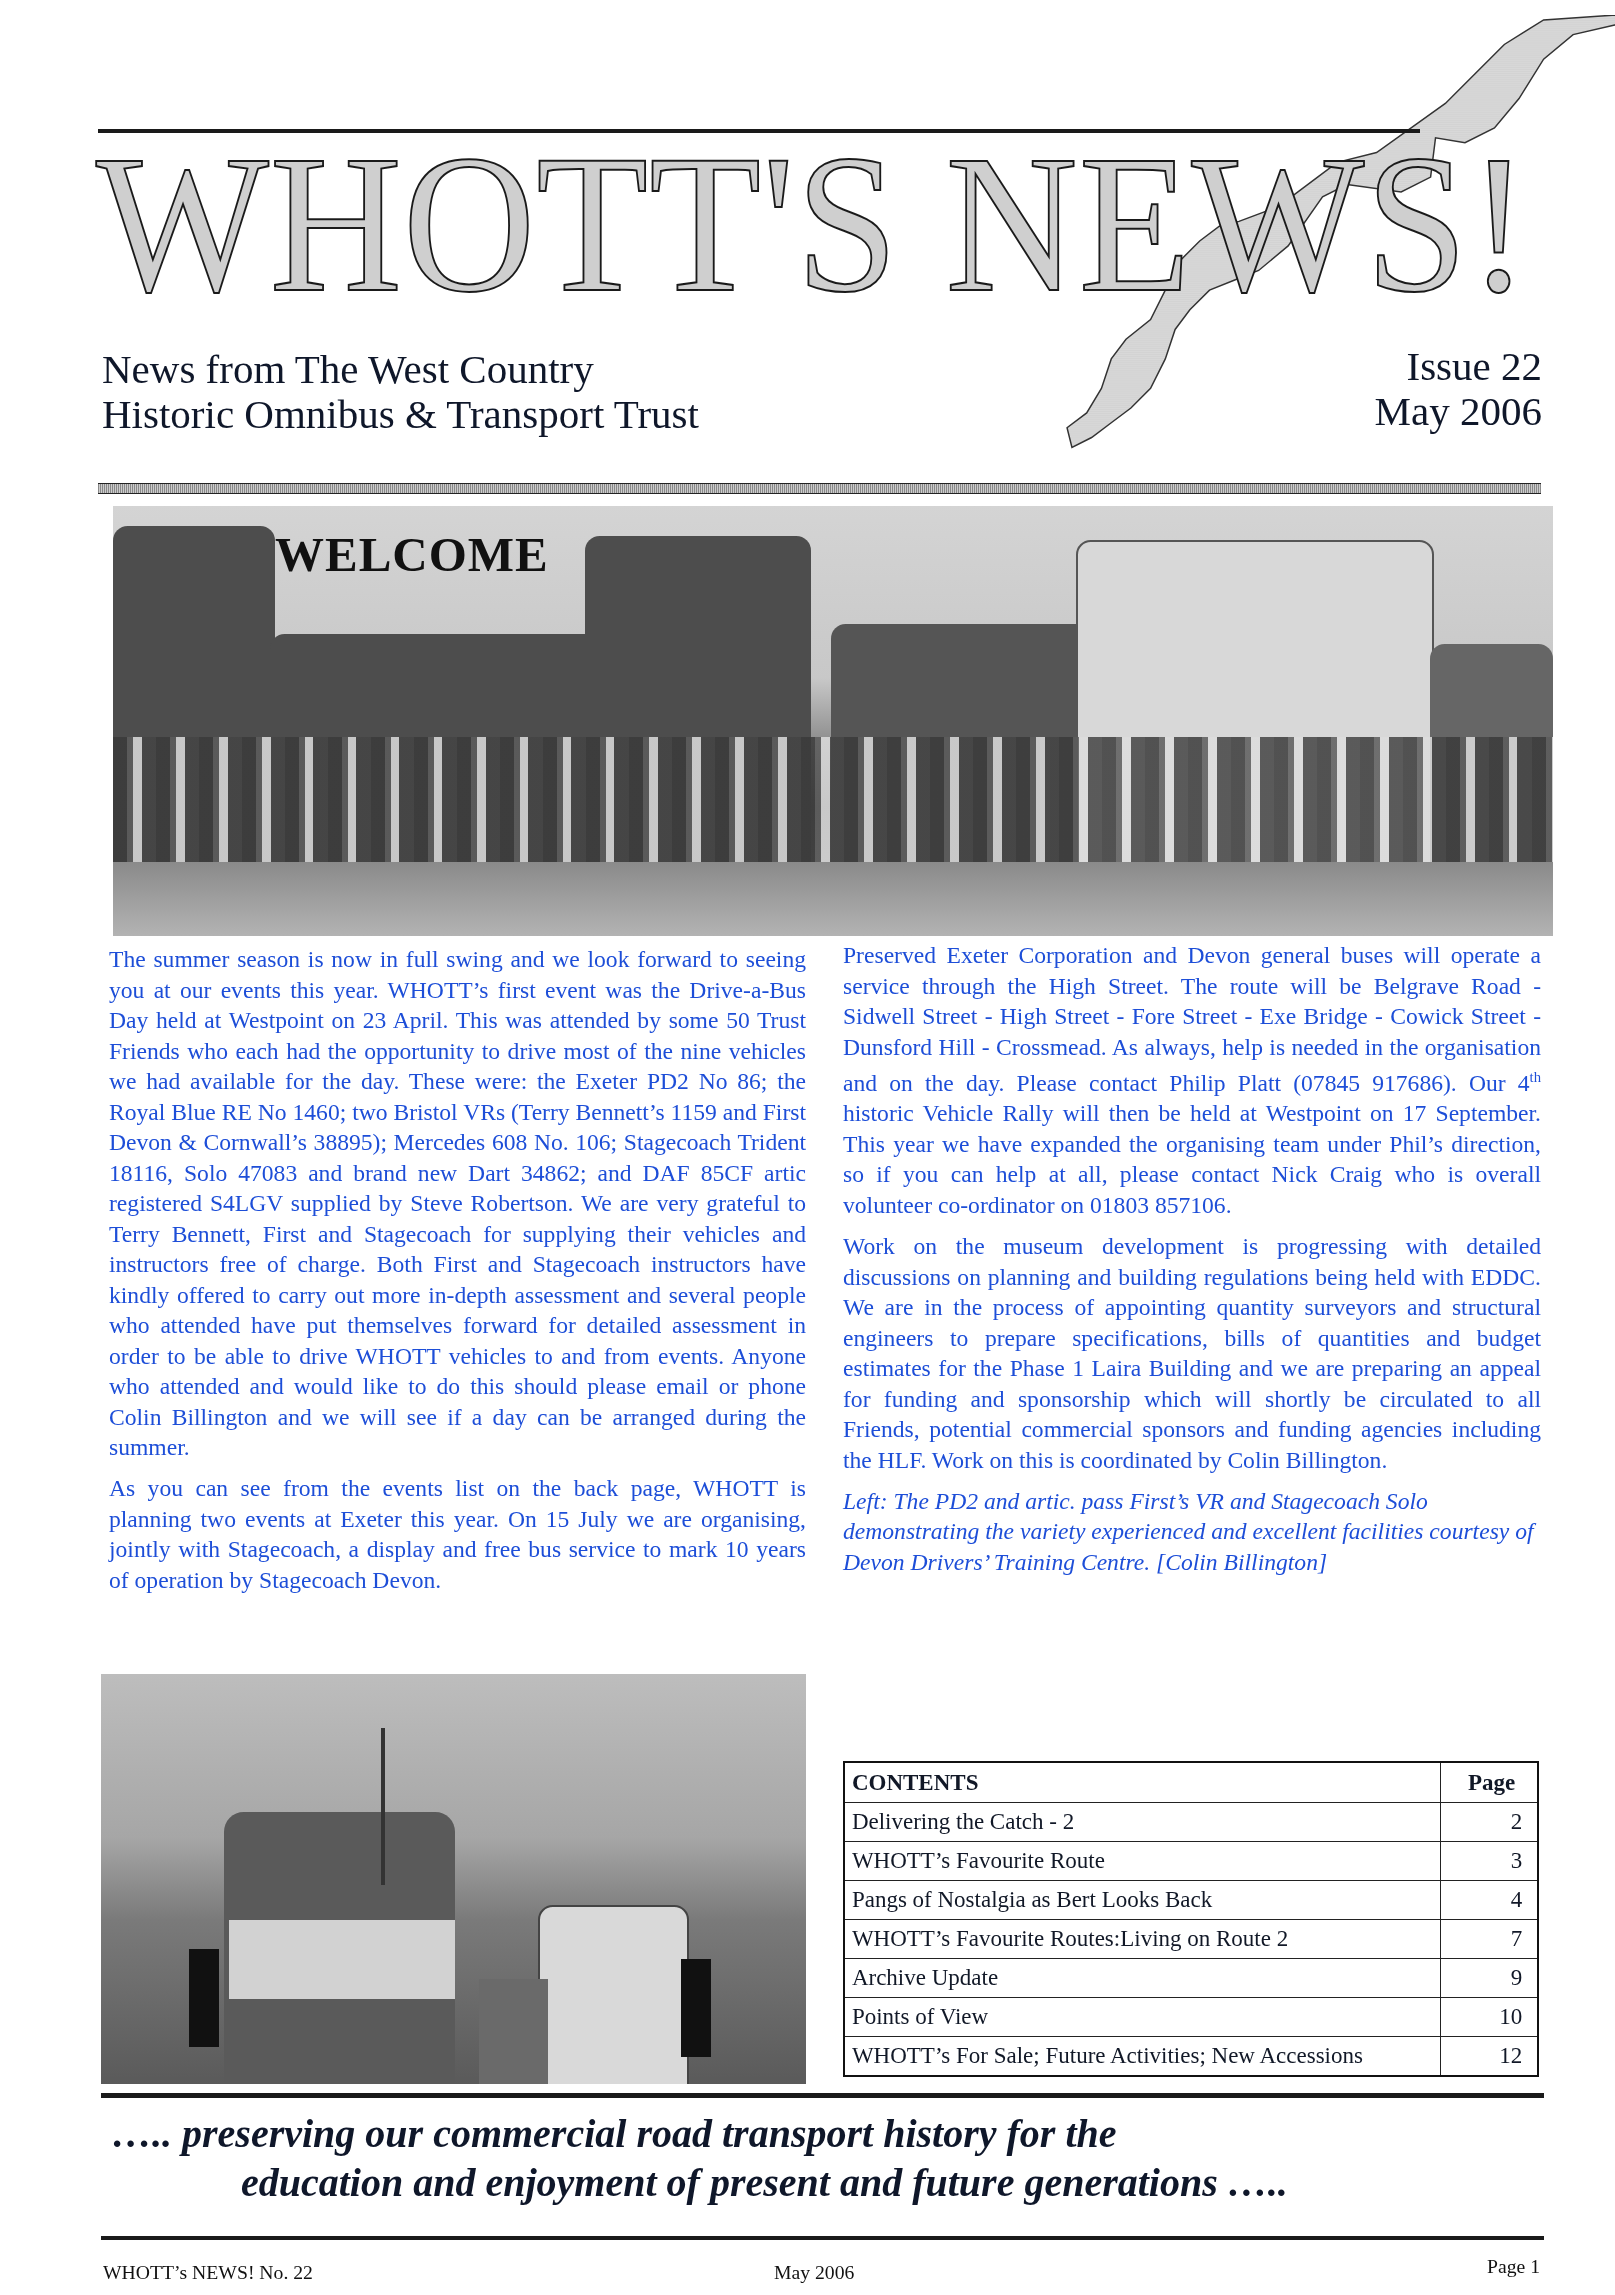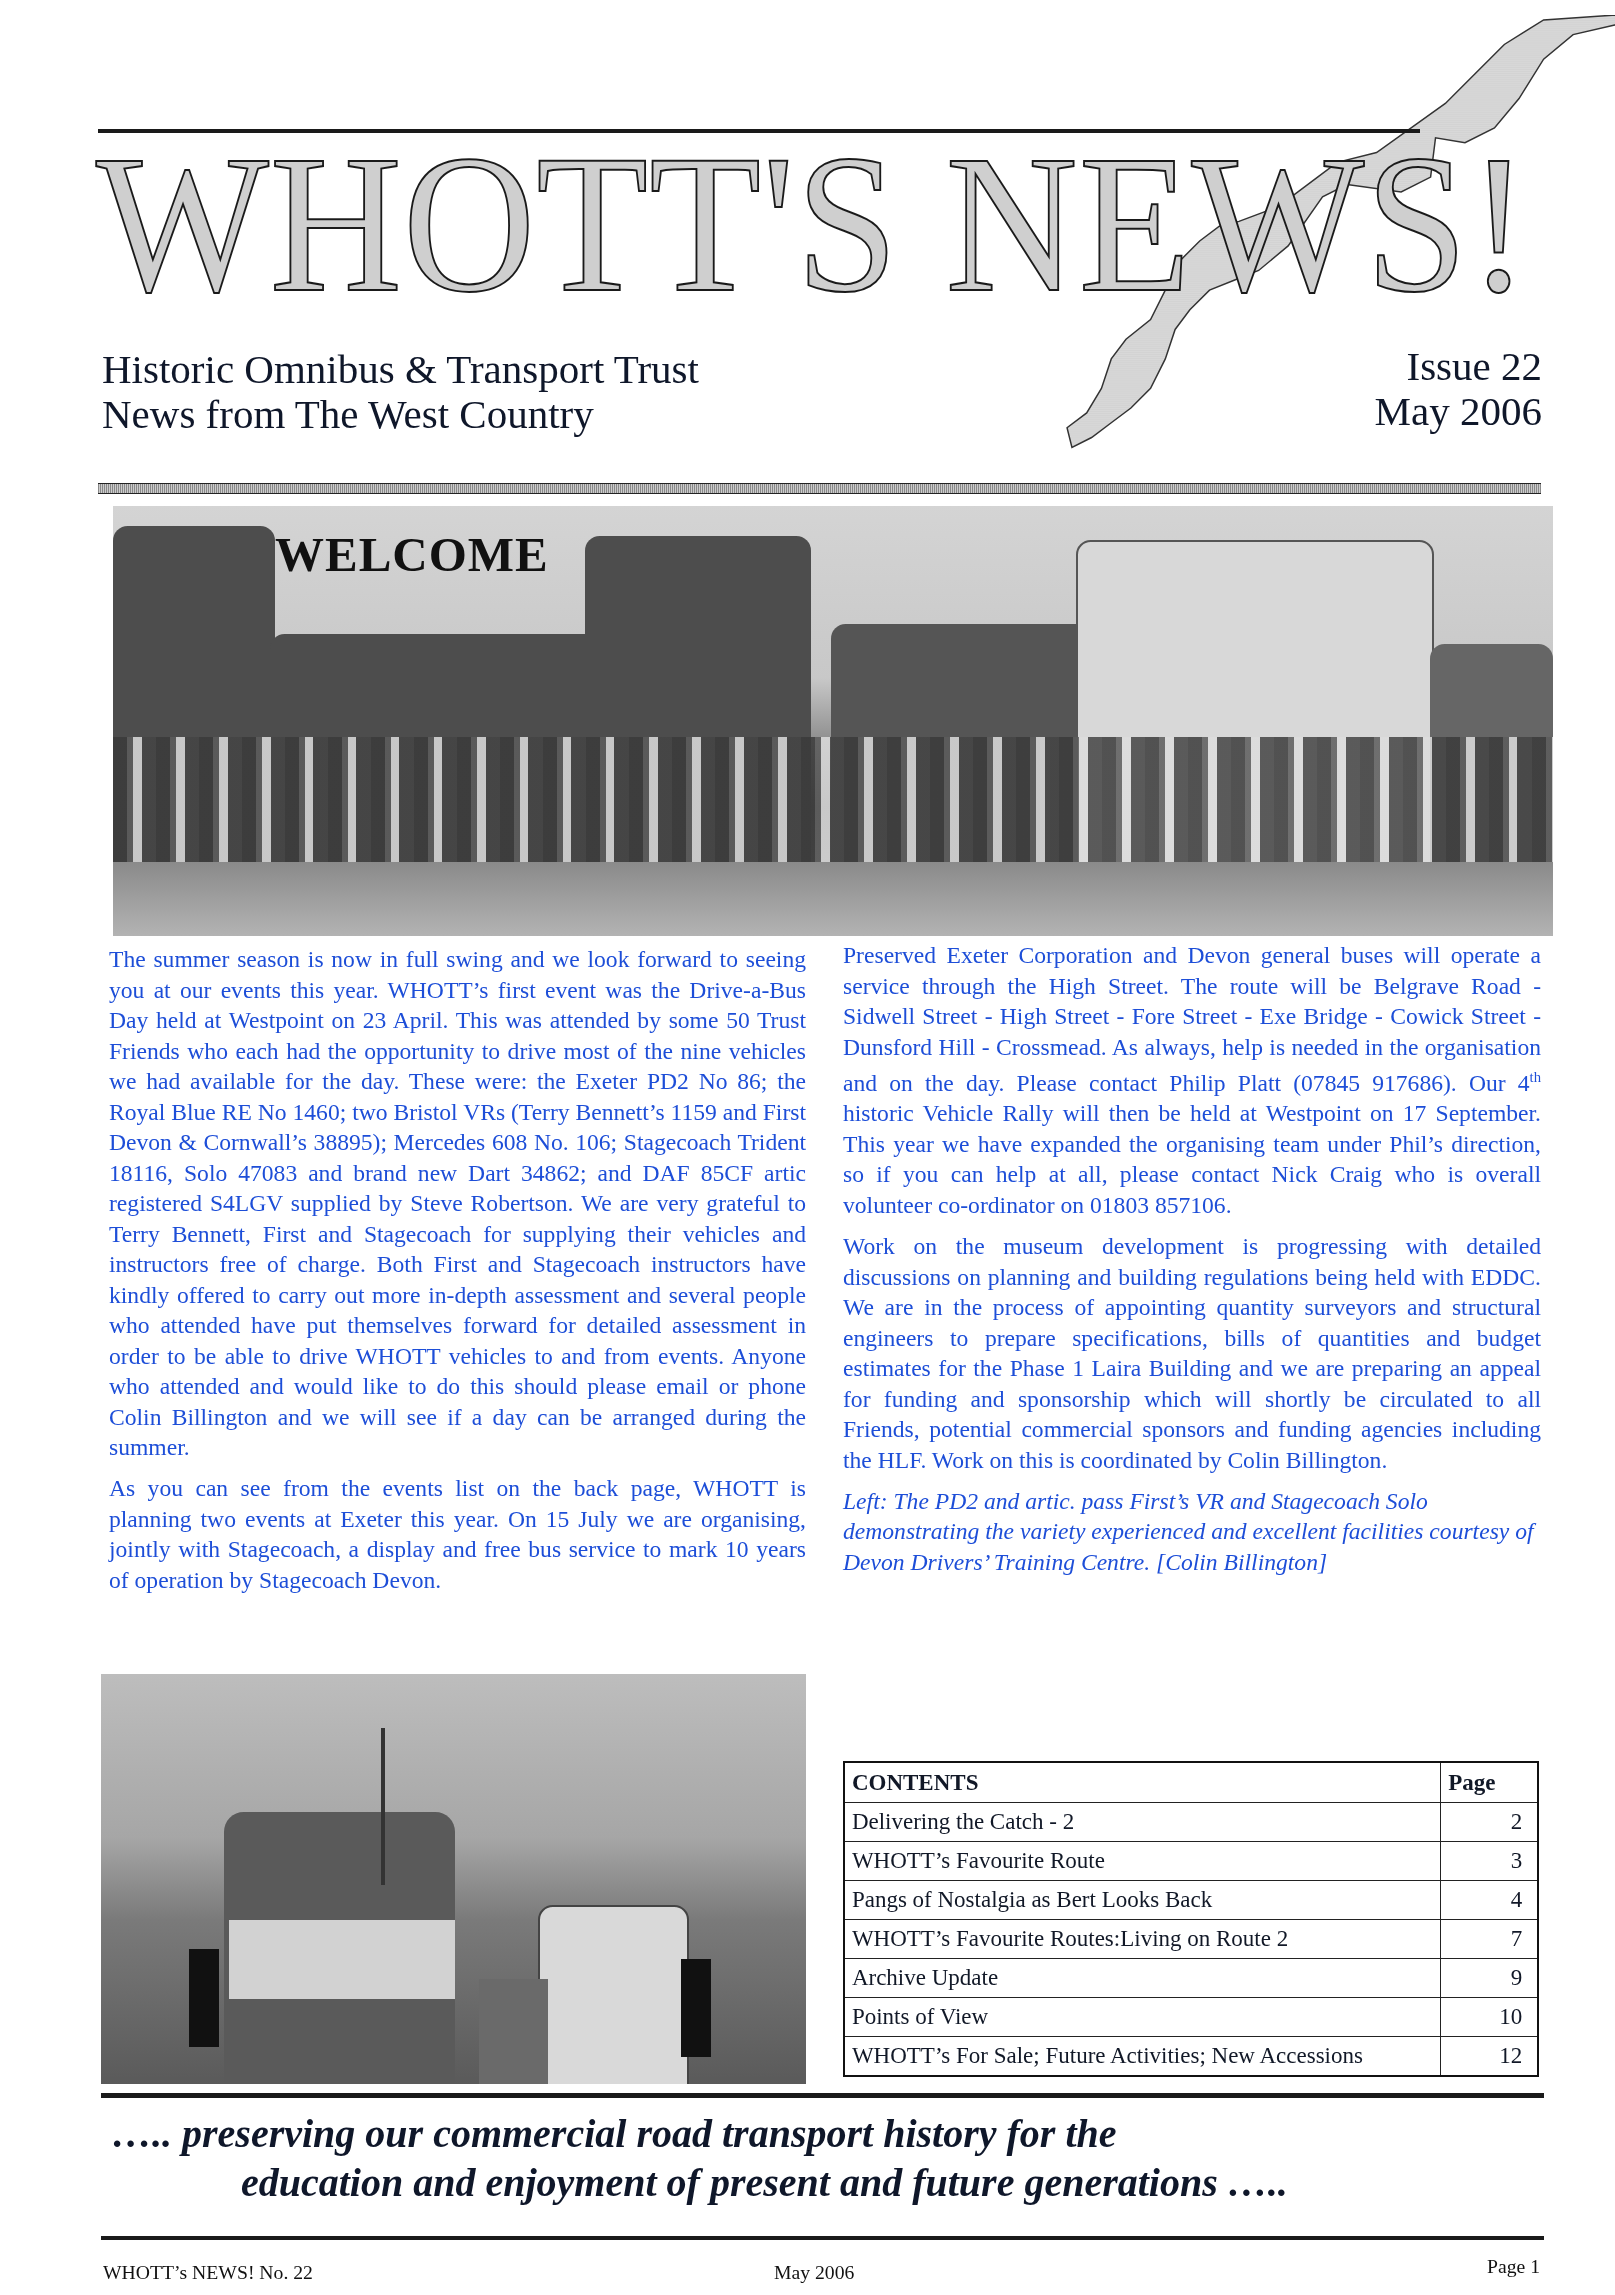--- a/index.html
+++ b/index.html
@@ -44,21 +44,21 @@
   .col p { margin: 0 0 10.8px 0; }
   .col-left { left: 109px; top: 944px; width: 697px; }
   .col-right { left: 843px; top: 940px; width: 698px; }
   .caption { font-style: italic; text-align: left; }
 
   
   .toc { left: 843px; top: 1761px; width: 696px; border: 2.9px solid #111; border-collapse: collapse; font-size: 23px; }
   .toc td { border: 1px solid #222; padding: 0 6.9px; height: 38px; }
   .toc .head td { font-weight: bold; height: 39px; }
   .toc td.pg { width: 74px; text-align: right; padding-right: 14.7px; }
-  .toc .head td.pg { text-align: left; padding-right: 2px; }
+  .toc .head td.pg { text-align: center; padding-right: 2px; }
 
   .mid-rule { left: 101px; top: 2093px; width: 1443px; height: 4.9px; background: #1a1a1a; }
   .motto { font-size: 40px; font-weight: bold; font-style: italic; line-height: 49px; color: #0f172a; }
   .motto-1 { left: 112px; top: 2109px; }
   .motto-2 { left: 241px; top: 2158px; }
   .bot-rule { left: 101px; top: 2236px; width: 1443px; height: 3.9px; background: #1a1a1a; }
   .footer { font-size: 19.7px; color: #111; top: 2261px; }
   .foot-left { left: 103px; }
   .foot-mid { left: 774px; }
   .foot-right { right: 76px; top: 2255px; }
@@ -74,22 +74,22 @@
     </pattern>
   </defs>
   <path d="M1247 20 L1160 40 L1100 90 L1050 170 L1000 230 L940 260 L880 250 L870 330 L810 360 L700 345 L650 370 L580 470 L520 520 L470 540 L420 560 L380 600 L350 640 L330 700 L300 760 L260 800 L220 830 L180 860 L140 880 L130 840 L170 810 L200 760 L220 700 L250 660 L300 620 L330 560 L360 500 L400 460 L440 430 L480 420 L560 390 L640 330 L680 300 L760 280 L900 180 L960 120 L1020 60 L1100 10 L1247 0 Z" fill="url(#dots)" stroke="#333" stroke-width="3"></path>
 </svg>
 
 <div class="abs top-rule"></div>
 
 <div class="abs masthead">WHOTT'S NEWS!</div>
 
 <div class="abs subtitle">
+  <div>News from The West Country</div>
   <div>Historic Omnibus &amp; Transport Trust</div>
-  <div>News from The West Country</div>
 </div>
 
 <div class="abs issue">
   <div>Issue 22</div>
   <div>May 2006</div>
 </div>
 
 <div class="abs head-rule"></div>
 
 <div class="abs photo photo-top">

